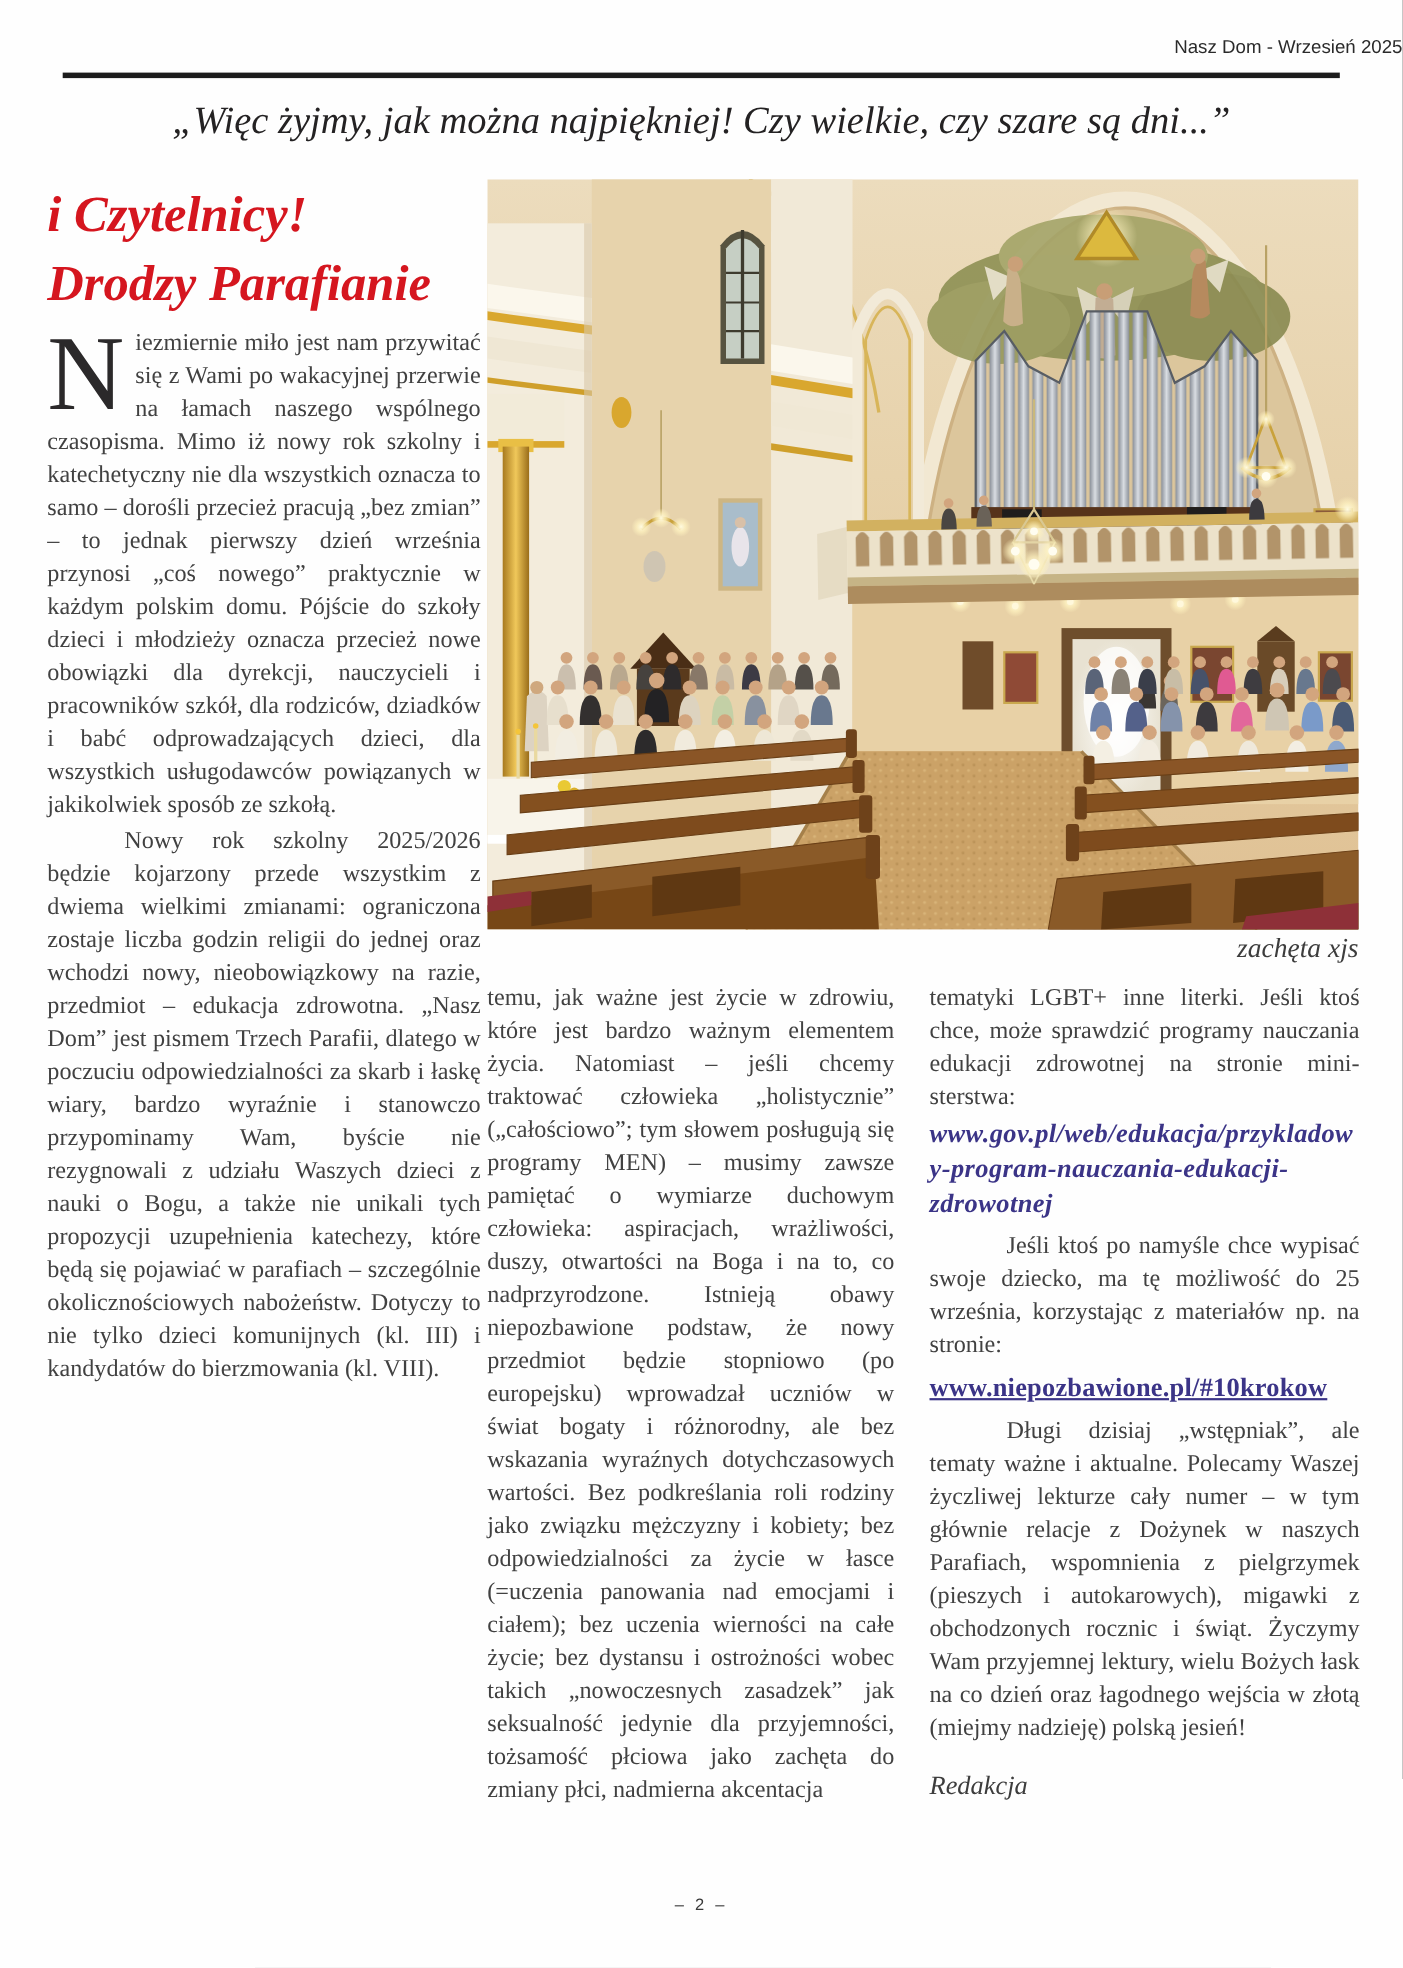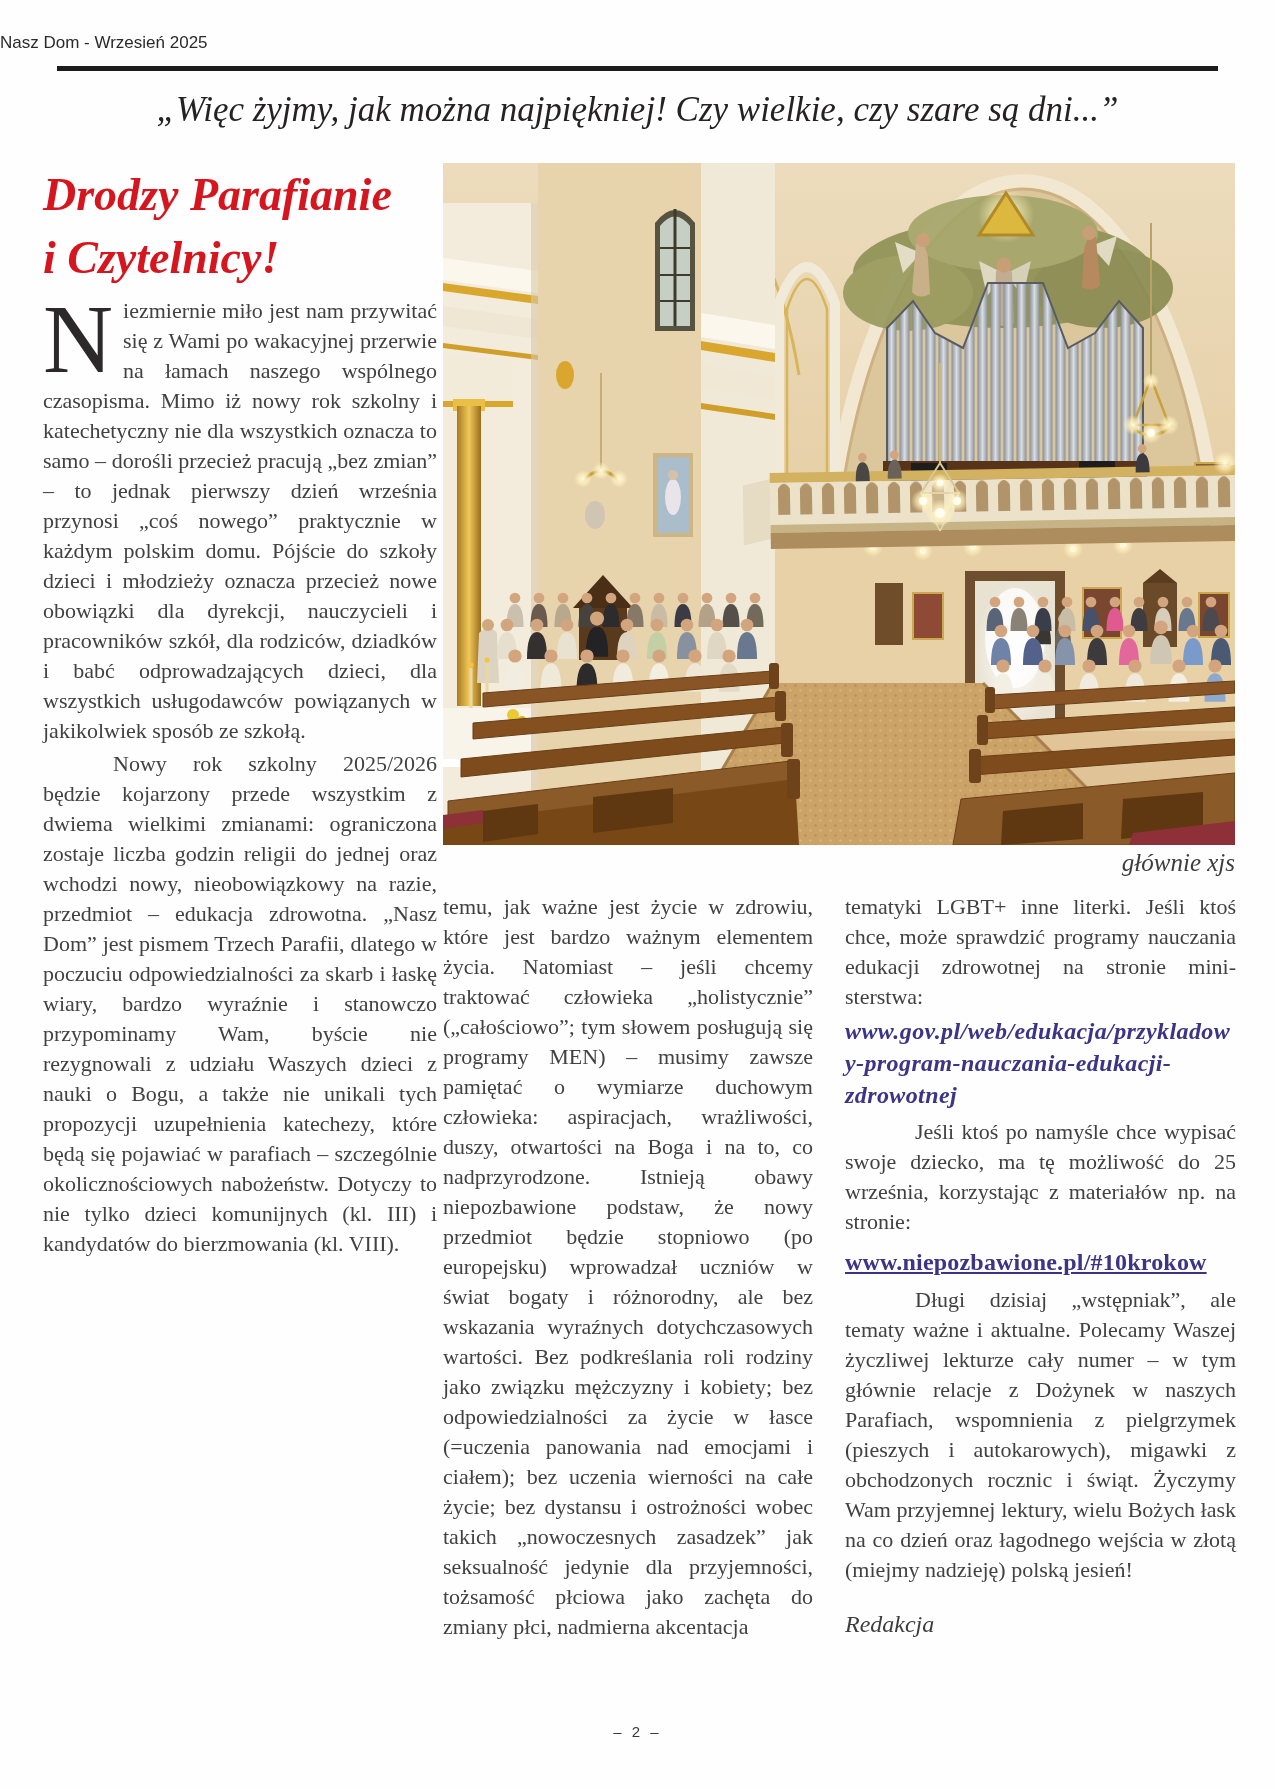--- a/index.html
+++ b/index.html
@@ -1,18 +1,18 @@
 <!DOCTYPE html>
 <html><head>
 <meta charset="utf-8">
 <style>
   html,body{margin:0;padding:0;background:#9a9a9a;}
   .page{position:relative;width:1275px;height:1789px;background:#fefefe;
         font-family:"Liberation Serif",serif;overflow:hidden;}
-  .masthead{position:absolute;top:33px;left:0;width:100%;text-align:left;
+  .masthead{position:absolute;top:33px;left:0;width:100%;text-align:right;
         font-family:"Liberation Sans",sans-serif;font-size:17px;color:#2a2a2a;}
   .rule{position:absolute;top:66px;left:57px;width:1161px;height:5px;background:#1c1c1c;}
   .headline{position:absolute;top:90px;left:40px;width:1195px;text-align:center;
         font-size:35px;font-weight:normal;font-style:italic;color:#242223;white-space:nowrap;}
   .article-title{position:absolute;top:164px;left:43px;width:400px;font-size:46px;
         line-height:1.36;font-weight:bold;font-style:italic;color:#d5161f;}
   .article-title span{display:block;}
   .col{position:absolute;font-size:22px;line-height:30px;text-align:justify;color:#414141;}
   .col p{margin:0 0 3px 0;}
   .col-left{top:296px;left:43px;width:394px;}
@@ -34,22 +34,22 @@
 </head>
 <body>
 
 <div class="page">
 
   <div class="masthead">Nasz Dom - Wrzesień 2025</div>
   <div class="rule"></div>
   <div class="headline">„Więc żyjmy, jak można najpiękniej! Czy wielkie, czy szare są dni...”</div>
 
   <div class="article-title">
+    <span>i Czytelnicy!</span>
     <span>Drodzy Parafianie</span>
-    <span>i Czytelnicy!</span>
   </div>
 
   <div class="col col-left">
     <p><span class="dropcap">N</span><span>iezmiernie miło jest nam przywitać się z Wami po wakacyjnej przerwie na łamach naszego wspólnego czasopisma. Mimo iż nowy rok szkolny i katechetyczny nie dla wszystkich oznacza to samo – dorośli przecież pracują „bez zmian” – to jednak pierwszy dzień września przynosi „coś nowego” praktycznie w każdym polskim domu. Pójście do szkoły dzieci i młodzieży oznacza przecież nowe obowiązki dla dyrekcji, nauczycieli i pracowników szkół, dla rodziców, dziadków i babć odprowadzających dzieci, dla wszystkich usługodawców powiązanych w jakikolwiek sposób ze szkołą.</span></p>
     <p class="indent">Nowy rok szkolny 2025/2026 będzie kojarzony przede wszystkim z dwiema wielkimi zmianami: ograniczona zostaje liczba godzin religii do jednej oraz wchodzi nowy, nieobowiązkowy na razie, przedmiot – edukacja zdrowotna. „Nasz Dom” jest pismem Trzech Parafii, dlatego w poczuciu odpowiedzialności za skarb i łaskę wiary, bardzo wyraźnie i stanowczo przypominamy Wam, byście nie rezygnowali z udziału Waszych dzieci z nauki o Bogu, a także nie unikali tych propozycji uzupełnienia katechezy, które będą się pojawiać w parafiach – szczególnie okolicznościowych nabożeństw. Dotyczy to nie tylko dzieci komunijnych (kl. III) i kandydatów do bierzmowania (kl. VIII).</p>
   </div>
 
   <svg class="photo" viewBox="0 0 792 682" preserveAspectRatio="none" xmlns="http://www.w3.org/2000/svg">
     <defs>
       <linearGradient id="wallg" x1="0" y1="0" x2="0" y2="1">
@@ -467,21 +467,21 @@
       <polygon points="518,636 792,610 792,682 510,682" fill="#8a5a28" stroke="#6a3f16" stroke-width="1"></polygon>
       <polygon points="560,648 640,640 640,676 558,682" fill="#5f3812"></polygon>
       <polygon points="680,636 760,629 760,668 678,676" fill="#5f3812"></polygon>
       <rect x="542" y="524" width="10" height="26" rx="3" fill="#6e421a"></rect>
       <rect x="534" y="552" width="11" height="30" rx="3" fill="#6e421a"></rect>
       <rect x="526" y="586" width="12" height="34" rx="3" fill="#6e421a"></rect>
       <polygon points="690,670 792,658 792,682 686,682" fill="#8e3038"></polygon>
     </g>
   </svg>
 
-  <div class="caption">głównie xjs</div>
+  <div class="caption">zachęta xjs</div>
 
   <div class="col col-mid">
     <p>temu, jak ważne jest życie w zdrowiu, które jest bardzo ważnym elementem życia. Natomiast – jeśli chcemy traktować człowieka „holistycznie” („całościowo”; tym słowem posługują się programy MEN) – musimy zawsze pamiętać o wymiarze duchowym człowieka: aspiracjach, wrażliwości, duszy, otwartości na Boga i na to, co nadprzyrodzone. Istnieją obawy niepozbawione podstaw, że nowy przedmiot będzie stopniowo (po europejsku) wprowadzał uczniów w świat bogaty i różnorodny, ale bez wskazania wyraźnych dotychczasowych wartości. Bez podkreślania roli rodziny jako związku mężczyzny i kobiety; bez odpowiedzialności za życie w łasce (=uczenia panowania nad emocjami i ciałem); bez uczenia wierności na całe życie; bez dystansu i ostrożności wobec takich „nowoczesnych zasadzek” jak seksualność jedynie dla przyjemności, tożsamość płciowa jako zachęta do zmiany płci, nadmierna akcentacja</p>
   </div>
 
   <div class="col col-right">
     <p>tematyki LGBT+ inne literki. Jeśli ktoś chce, może sprawdzić programy nauczania edukacji zdrowotnej na stronie mini-sterstwa:</p>
     <a class="link-block">www.gov.pl/web/edukacja/przykladowy-program-nauczania-edukacji-zdrowotnej</a>
     <p class="indent">Jeśli ktoś po namyśle chce wypisać swoje dziecko, ma tę możliwość do 25 września, korzystając z materiałów np. na stronie:</p>
     <a class="link-line">www.niepozbawione.pl/#10krokow</a>

